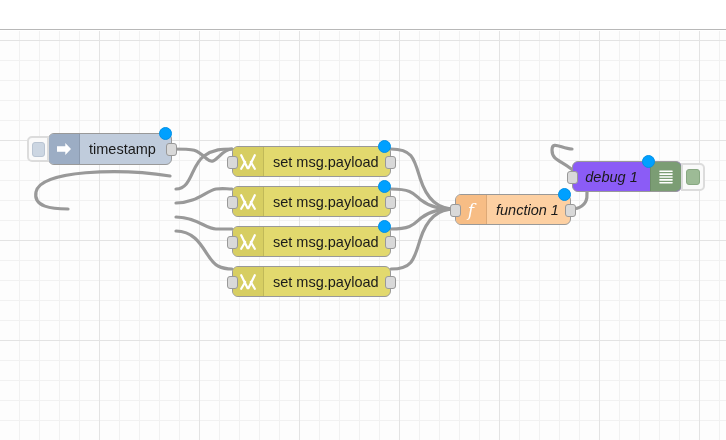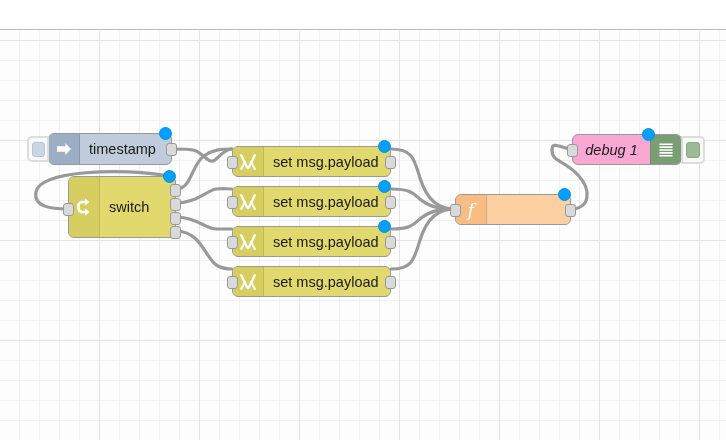--- a/index.html
+++ b/index.html
@@ -63,21 +63,21 @@
 
   
   .n-inject{background:#c0ccdc;}
   .n-inject .icon-box{background:#9cadc4;}
   .n-switch{background:#e2d96e;}
   .n-switch .icon-box{background:#d7ce62;}
   .n-change{background:#e2d96e;margin-top:12px;}
   .n-change .icon-box{background:#d7ce62;}
   .n-function{background:#fdd0a2;}
   .n-function .icon-box{background:#f7bd85;}
-  .n-debug{background:#f9a8d4;}
+  .n-debug{background:#8b5cf6;margin-top:27px;}
   .n-debug .icon-box{background:#7b9d74;}
 
   
   .port{
     position:absolute;width:11px;height:13px;
     background:#d9d9d9;border:1px solid #999999;
     border-radius:3px;box-sizing:border-box;
   }
   .port.in{left:-6px;}
   .port.out{right:-6px;}
@@ -158,34 +158,20 @@
     <div class="icon-box">
       <svg class="icon-svg" width="18" height="18" viewBox="0 0 18 18">
         <path d="M2 6.2 h8.3 V3.1 L16 9 l-5.7 5.9 V11.8 H2 Z" fill="#ffffff"></path>
       </svg>
     </div>
     <div class="label">timestamp</div>
     <div class="port out" style="top:9px;"></div>
     <div class="status-dot"></div>
   </div>
 
-  <div class="node n-switch" style="left:68px;top:176px;width:108px;height:62px;">
-    <div class="icon-box">
-      <svg class="icon-svg" width="20" height="22" viewBox="0 0 20 22">
-        <path d="M11 2.5 L15.5 6 L11 9.5 V7.3 H8.6 C6.4 7.3 5.6 9 5.6 11 C5.6 13 6.4 14.7 8.6 14.7 H11 V12.5 L15.5 16 L11 19.5 V17.3 H8.6 C4.6 17.3 3 14.3 3 11 C3 7.7 4.6 4.7 8.6 4.7 H11 Z" fill="#ffffff"></path>
-      </svg>
-    </div>
-    <div class="label">switch</div>
-    <div class="port in" style="top:26px;"></div>
-    <div class="port out" style="top:7px;"></div>
-    <div class="port out" style="top:21px;"></div>
-    <div class="port out" style="top:35px;"></div>
-    <div class="port out" style="top:49px;"></div>
-    <div class="status-dot"></div>
-  </div>
 
   <div class="node n-change" style="left:232px;top:134px;width:159px;height:31px;">
     <div class="icon-box">
       <svg class="icon-svg" width="20" height="20" viewBox="0 0 20 20">
         <path d="M3.2 3.2 L9.6 16.2 M16.8 3.2 L10.4 16.2" stroke="#ffffff" stroke-width="2.2" fill="none" stroke-linecap="round"></path>
         <path d="M3.2 16.8 L7.2 10" stroke="#ffffff" stroke-width="2.2" fill="none" stroke-linecap="round"></path>
         <path d="M16.8 16.8 L12.8 10" stroke="#ffffff" stroke-width="2.2" fill="none" stroke-linecap="round"></path>
       </svg>
     </div>
     <div class="label">set msg.payload</div>
@@ -234,20 +220,21 @@
     <div class="port in" style="top:9px;"></div>
     <div class="port out" style="top:9px;"></div>
   </div>
 
   <div class="node n-function" style="left:455px;top:194px;width:116px;height:31px;">
     <div class="icon-box">
       <svg class="icon-svg" width="18" height="20" viewBox="0 0 18 20">
         <text x="9" y="16" font-family="'DejaVu Serif', serif" font-size="17" font-style="italic" fill="#ffffff" text-anchor="middle">f</text>
       </svg>
     </div>
+    <div class="label italic">function 1</div>
     <div class="port in" style="top:9px;"></div>
     <div class="port out" style="top:9px;"></div>
     <div class="status-dot"></div>
   </div>
 
   <div class="node n-debug" style="left:572px;top:134px;width:110px;height:31px;">
     <div class="label italic center">debug 1</div>
     <div class="icon-box right">
       <svg class="icon-svg" width="18" height="18" viewBox="0 0 18 18">
         <g stroke="#ffffff" stroke-width="1.6" stroke-linecap="round">

